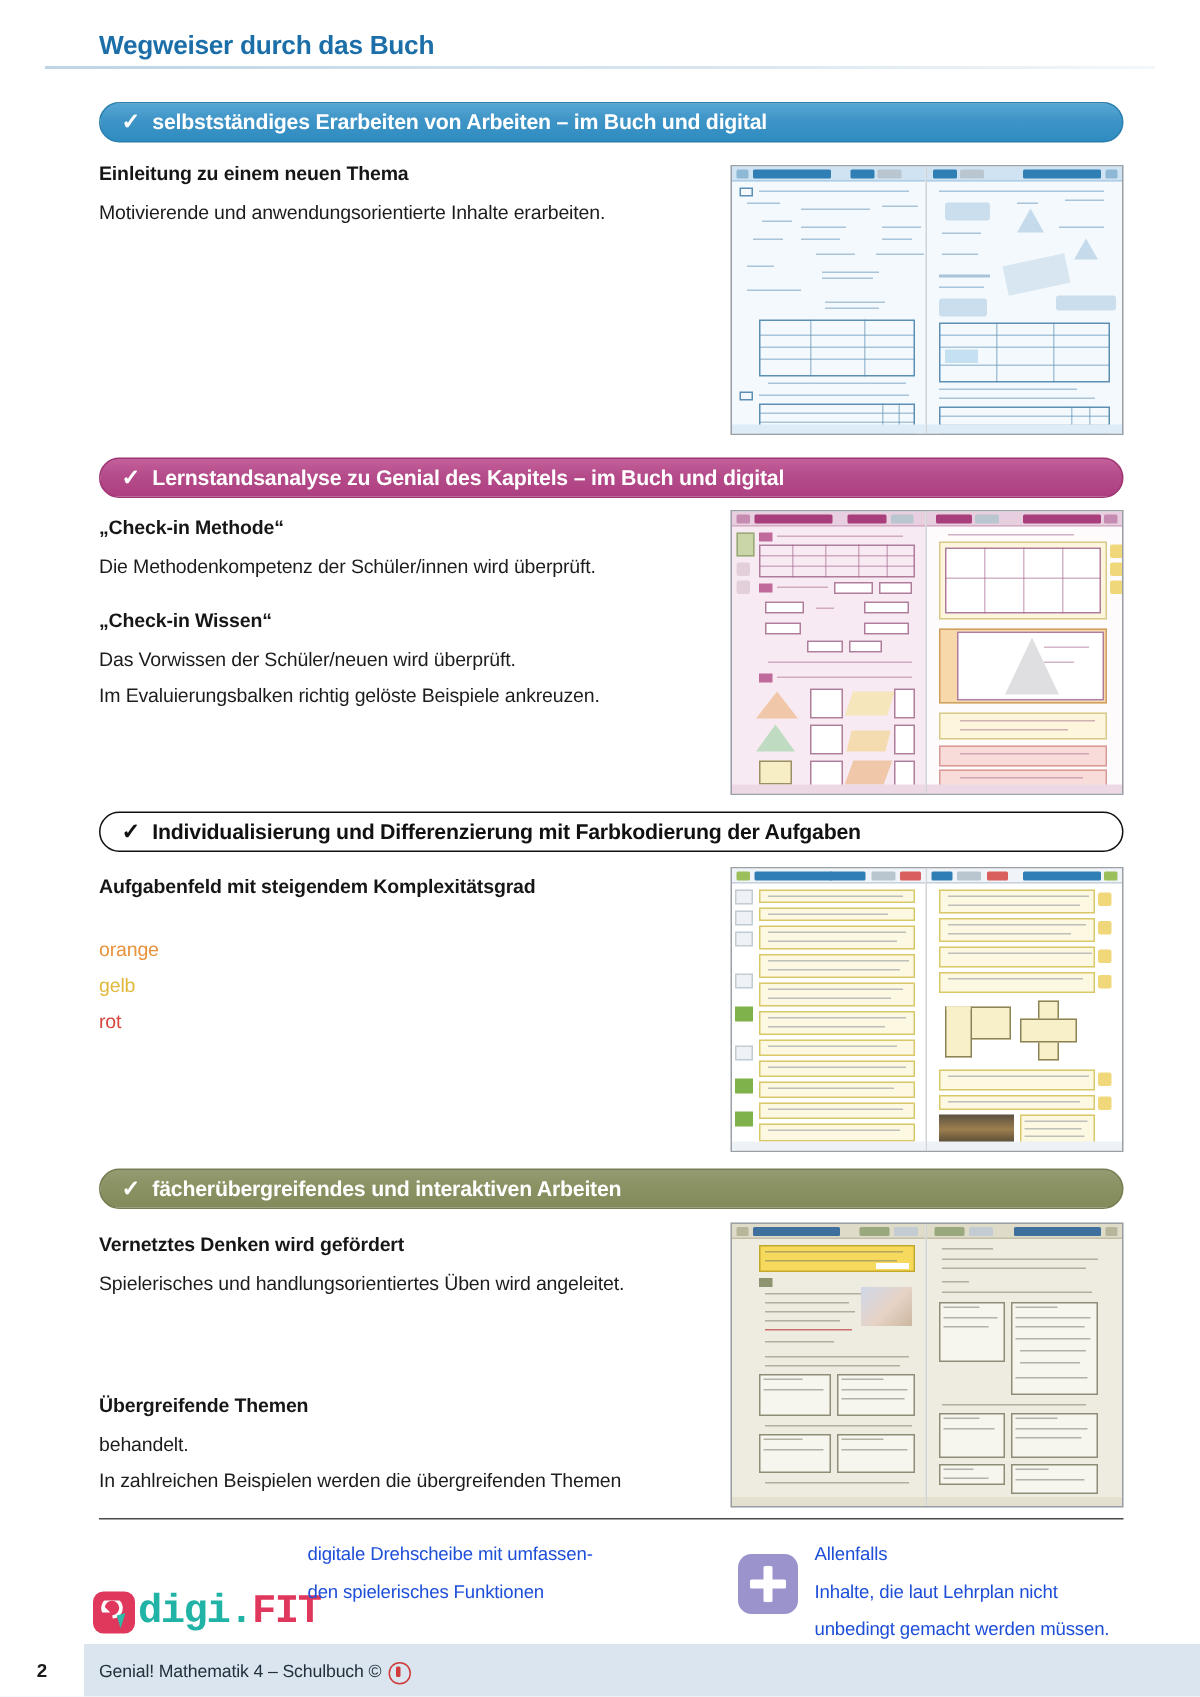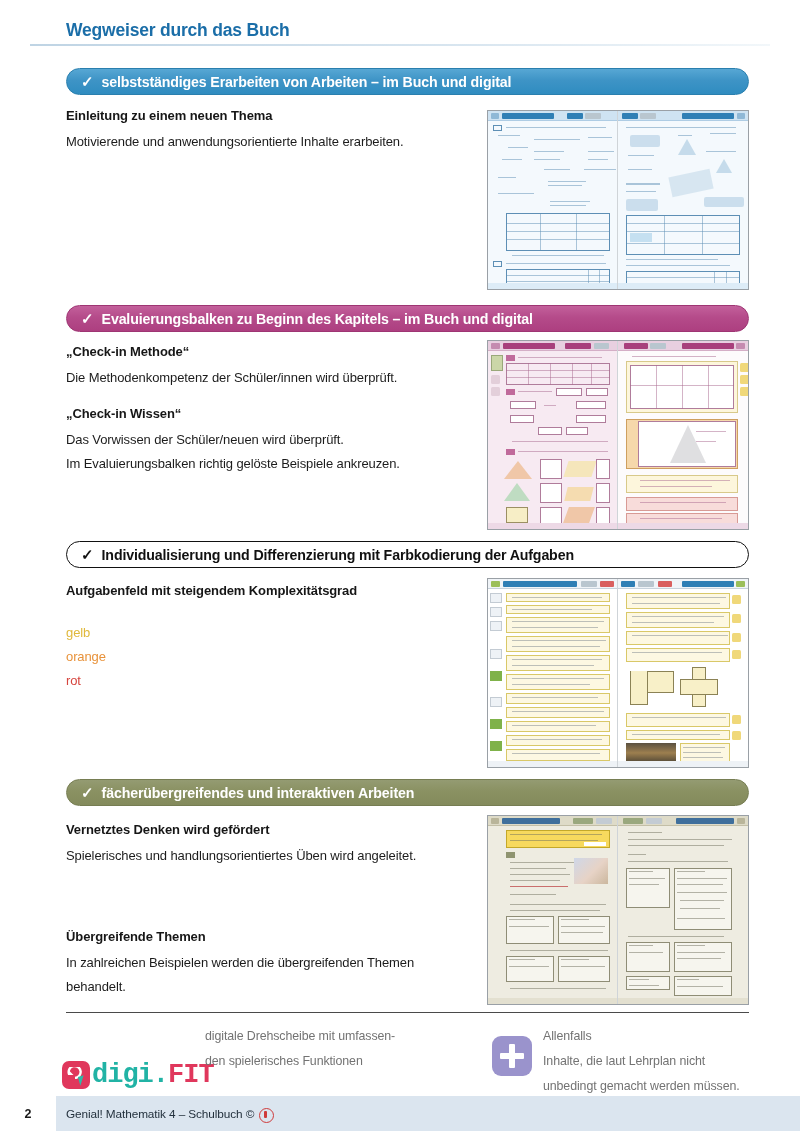--- a/index.html
+++ b/index.html
@@ -234,21 +234,21 @@
     position: absolute; left: 30px; top: 4px;
     font-size: 27px; font-weight: bold; letter-spacing: -1px;
     line-height: 30px;
   }
   .dftext .teal { color: #21b3a5; }
   .dftext .red  { color: #e0375c; }
 
   .foot-text {
     position: absolute;
     font-size: 12.4px;
-    color: #737373;
+    color: #1d4ed8;
     line-height: 1.95;
     letter-spacing: -0.1px;
   }
   .plus-icon {
     position: absolute;
     left: 492px; top: 1036px;
     width: 40px; height: 40px;
     border-radius: 9px;
     background: #9a93cc;
   }
@@ -404,21 +404,21 @@
         <div class="botbar"></div>
       </div>
     </div>
   </div>
 </div>
 
 <div class="section" style="top:0">
 
   <div class="banner pink" style="top:305px">
     <span class="check">✓</span>
-    <span class="blabel">Evaluierungsbalken zu Beginn des Kapitels – im Buch und digital</span>
+    <span class="blabel">Lernstandsanalyse zu Genial des Kapitels – im Buch und digital</span>
   </div>
 
   <div class="sec-body" style="top:344px">
     <div class="sub-head">„Check-in Methode“</div>
     <p class="para" style="margin-bottom:18px">Die Methodenkompetenz der Schüler/innen wird überprüft.</p>
     <div class="sub-head">„Check-in Wissen“</div>
     <p class="para">Das Vorwissen der Schüler/neuen wird überprüft.</p>
     <p class="para">Im Evaluierungsbalken richtig gelöste Beispiele ankreuzen.</p>
   </div>
 
@@ -509,22 +509,22 @@
   <div class="banner outline" style="top:541px">
     <span class="check">✓</span>
     <span class="blabel">Individualisierung und Differenzierung mit Farbkodierung der Aufgaben</span>
   </div>
 
   <div class="sec-body" style="top:583px">
     <div class="sub-head">Aufgabenfeld mit steigendem Komplexitätsgrad</div>
   </div>
 
   <div class="sec-body" style="top:621px">
+    <div class="color-word" style="color:#e8923a">orange</div>
     <div class="color-word" style="color:#e0b93c">gelb</div>
-    <div class="color-word" style="color:#e8923a">orange</div>
     <div class="color-word" style="color:#d6453e">rot</div>
   </div>
 
   <div class="thumb t3" style="top:578px; width:262px; height:190px;">
     <div class="spread">
       <div class="pg left">
         <div class="topbar"></div>
         <div class="tbtag" style="left:3px;width:9px;background:#9bbf5a;"></div>
         <div class="tbtag" style="left:15px;width:52px;background:#2f7fb5;"></div>
         <div class="tbtag" style="right:40px;width:24px;background:#2f7fb5;"></div>
@@ -621,22 +621,22 @@
     <span class="blabel">fächerübergreifendes und interaktiven Arbeiten</span>
   </div>
 
   <div class="sec-body" style="top:822px">
     <div class="sub-head">Vernetztes Denken wird gefördert</div>
     <p class="para">Spielerisches und handlungsorientiertes Üben wird angeleitet.</p>
   </div>
 
   <div class="sec-body" style="top:929px">
     <div class="sub-head">Übergreifende Themen</div>
+    <p class="para">behandelt.</p>
     <p class="para">In zahlreichen Beispielen werden die übergreifenden Themen</p>
-    <p class="para">behandelt.</p>
   </div>
 
   <div class="thumb t4" style="top:815px; width:262px; height:190px;">
     <div class="spread">
       <div class="pg left">
         <div class="topbar"></div>
         <div class="tbtag" style="left:3px;width:8px;background:#b9b59a;"></div>
         <div class="tbtag" style="left:14px;width:58px;background:#3f6f9c;"></div>
         <div class="tbtag" style="right:24px;width:20px;background:#9aa87e;"></div>
         <div class="tbtag" style="right:5px;width:16px;background:#c3cbd3;"></div>

